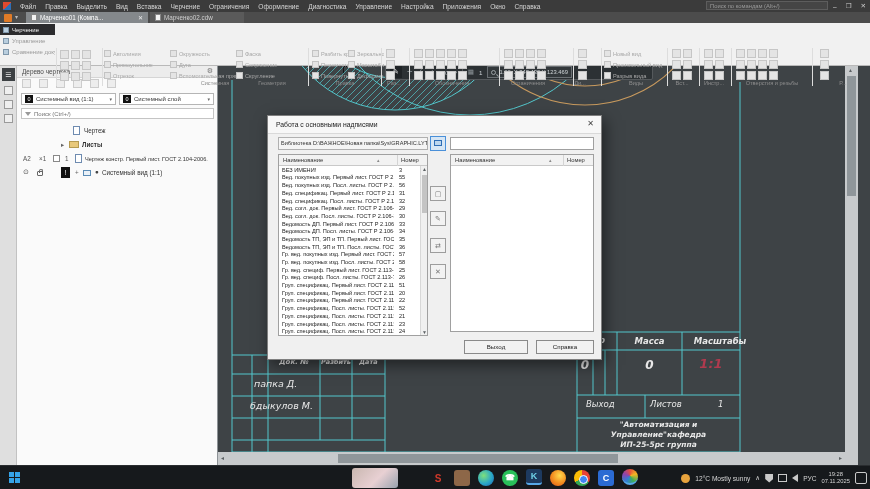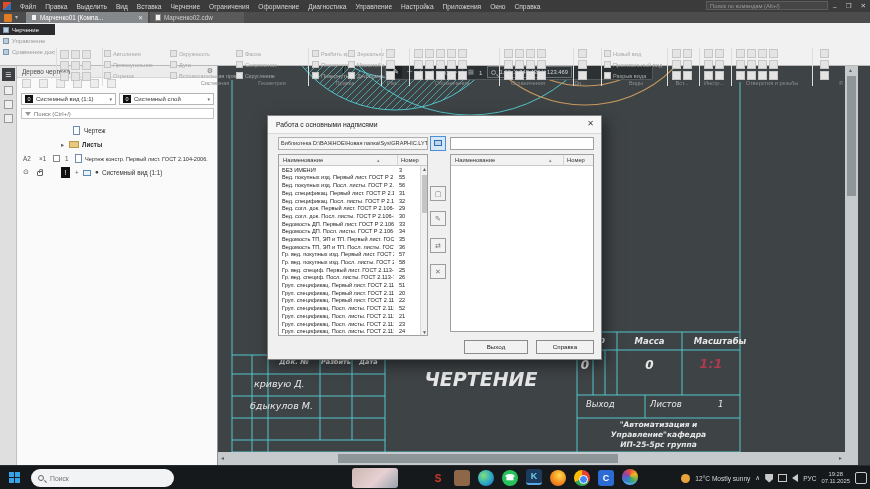--- a/index.html
+++ b/index.html
@@ -525,25 +525,24 @@
         <line x1="14" y1="374" x2="167" y2="374"></line>
         <line x1="34" y1="289" x2="34" y2="386"></line>
         <line x1="50" y1="289" x2="50" y2="386"></line>
         <line x1="102" y1="289" x2="102" y2="374"></line>
         <line x1="134" y1="289" x2="134" y2="374"></line>
       </g>
     </svg>
   </div>
 
   <div class="abs gost c-center" style="left:385px;top:334px;width:192px;font-size:19px;">ГЕОМЕТРИЧЕСКОЕ</div>
-  <div class="abs gost c-center" style="left:385px;top:368px;width:192px;font-size:19px;">ЧЕРТЕНИЕ</div>
   <div class="abs gost c-center" style="left:268px;top:358px;width:52px;font-size:7px;">Док. №</div>
   <div class="abs gost c-center" style="left:320px;top:358px;width:32px;font-size:6.5px;">Разбить</div>
   <div class="abs gost c-center" style="left:352px;top:358px;width:33px;font-size:6.5px;">Дата</div>
-  <div class="abs gost" style="left:254px;top:378px;font-size:9.5px;">кривую Д.</div>
+  <div class="abs gost" style="left:254px;top:378px;font-size:9.5px;">папка Д.</div>
   <div class="abs gost" style="left:250px;top:400px;font-size:9.5px;">бдыкулов М.</div>
   <div class="abs gost c-center" style="left:577px;top:336px;width:40px;font-size:8px;">тер</div>
   <div class="abs gost c-center" style="left:617px;top:336px;width:65px;font-size:8.5px;">Масса</div>
   <div class="abs gost c-center" style="left:682px;top:336px;width:76px;font-size:8.5px;">Масштабы</div>
   <div class="abs gost c-center" style="left:577px;top:358px;width:16px;font-size:12px;">0</div>
   <div class="abs gost c-center" style="left:617px;top:358px;width:65px;font-size:12px;">0</div>
   <div class="abs gost c-center" style="left:682px;top:356px;width:58px;font-size:13px;color:#b03a4e;font-weight:bold;">1:1</div>
   <div class="abs gost" style="left:586px;top:399px;font-size:8.5px;">Выход</div>
   <div class="abs gost" style="left:650px;top:399px;font-size:8.5px;">Листов</div>
   <div class="abs gost" style="left:718px;top:399px;font-size:8.5px;">1</div>
@@ -739,24 +738,20 @@
     <div class="abs dlgbtn" id="btn-help">Справка</div>
   </div>
 
   <div class="abs" id="taskbar">
     <div class="abs" id="start">
         <i></i>
         <i></i>
         <i></i>
         <i></i>
       </div>
-    <div class="abs" id="tb-search">
-      <i class="mag"></i>
-      <input placeholder="Поиск" style="">
-    </div>
     <div class="abs" id="tb-widget"></div>
     <div class="abs" id="tb-apps">
 
     <div class="tb-icon i-red">S</div>
         <div class="tb-icon i-box"></div>
         <div class="tb-icon i-edge"></div>
         <div class="tb-icon i-wa">☎</div>
         <div class="tb-icon i-kompas active">K</div>
         <div class="tb-icon i-ff"></div>
         <div class="tb-icon i-chrome"></div>

